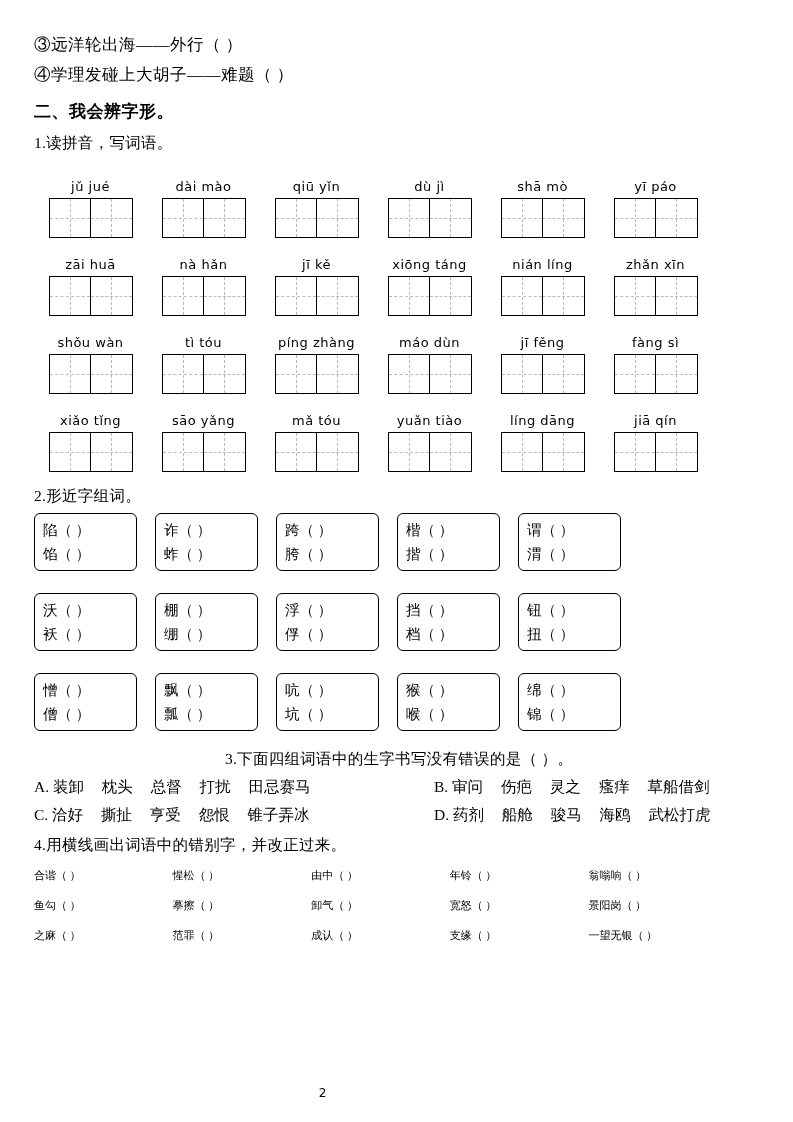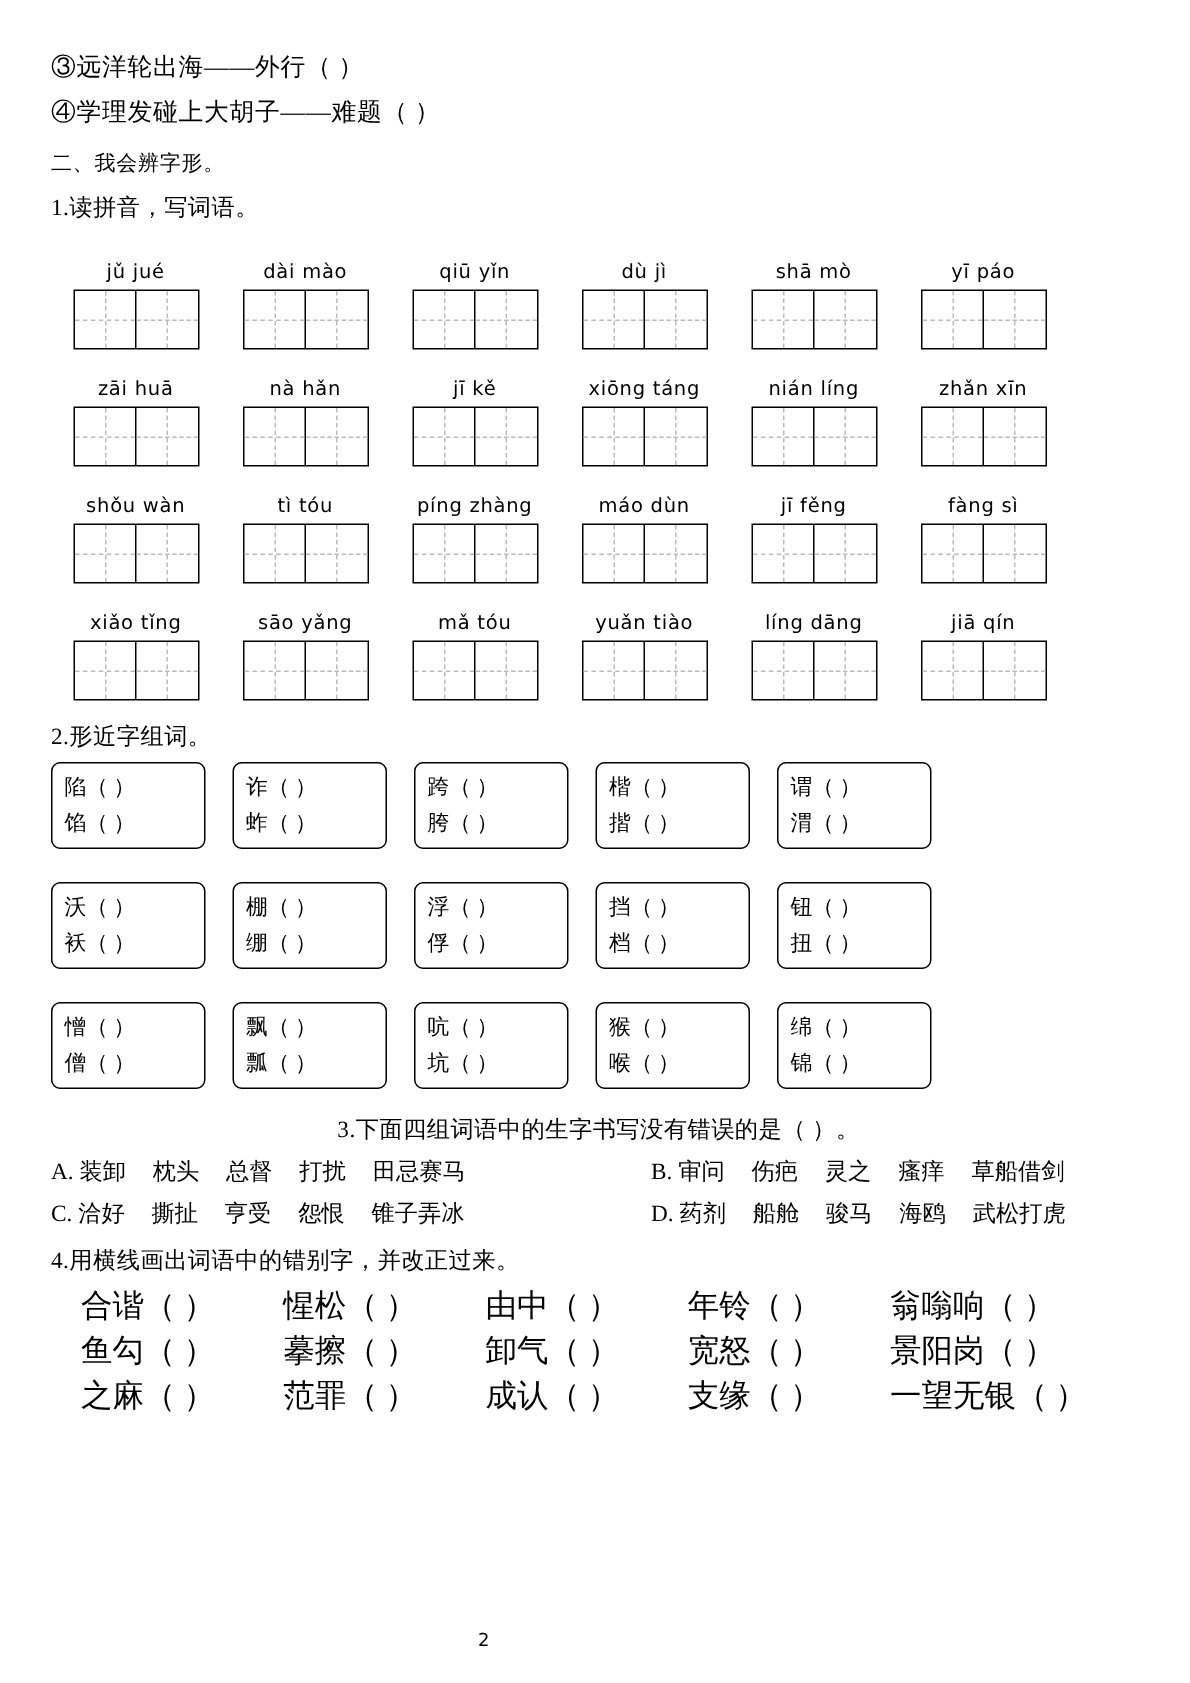--- a/index.html
+++ b/index.html
@@ -27,22 +27,22 @@
     left: 34px;
     top: 30px;
     width: 730px;
   }
   .line-riddle {
     font-size: 16.5px;
     line-height: 30px;
     letter-spacing: 0.5px;
   }
   .section-title {
-    font-size: 14px;
-    font-weight: normal;
+    font-size: 17px;
+    font-weight: bold;
     margin-top: 10px;
     margin-bottom: 6px;
     letter-spacing: 0.5px;
   }
   .sub-title {
     font-size: 15.5px;
     margin-top: 10px;
     margin-bottom: 4px;
     letter-spacing: 0.3px;
   }
@@ -137,23 +137,22 @@
     line-height: 28px;
     justify-content: space-between;
   }
   .choice-a { width: 400px; }
   .choice-b { width: 330px; }
   .choice-items span { margin-right: 14px; }
 
   
   .corr-row {
     display: flex;
-    font-size: 21px;
+    font-size: 11px;
     line-height: 30px;
-    margin-left: 20px;
   }
   .corr-cell {
     width: 150px;
     white-space: nowrap;
   }
   .corr-cell.wide { width: 190px; }
 
   .page-number {
     position: absolute;
     left: 0;

